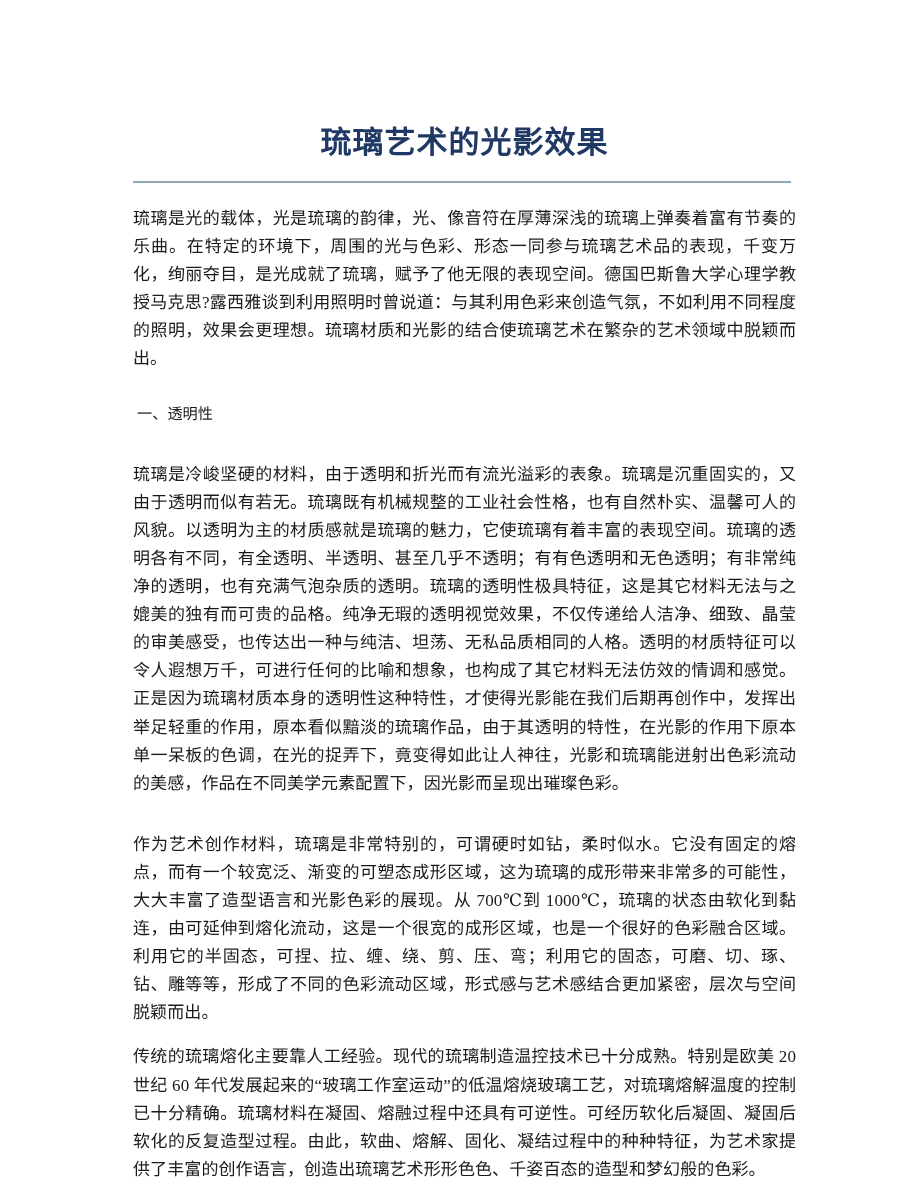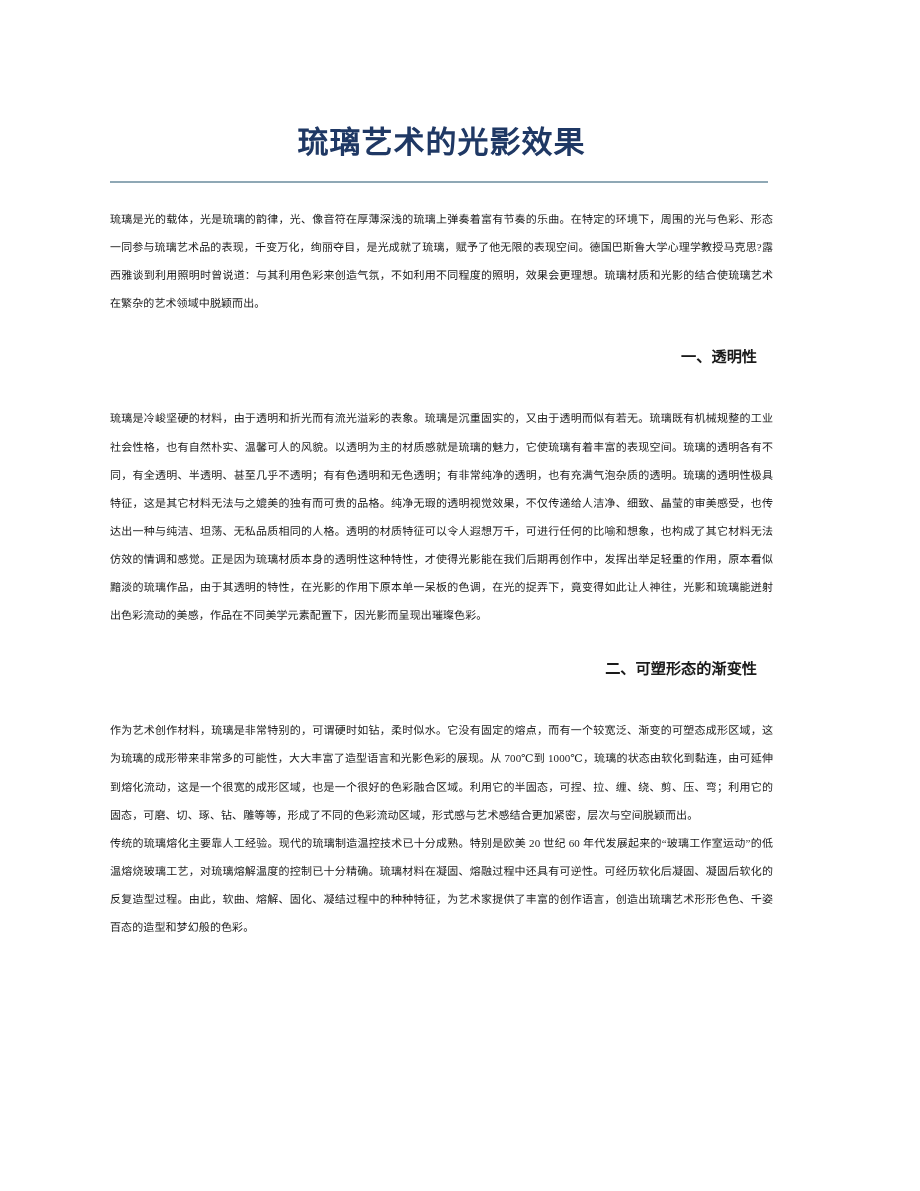--- a/index.html
+++ b/index.html
@@ -20,21 +20,21 @@
     position: relative;
     width: 920px;
     height: 1191px;
     box-sizing: border-box;
     background: #ffffff;
     overflow: hidden;
   }
 
   .content {
     position: absolute;
-    left: 110px;
+    left: 133px;
     top: 0;
     width: 663px;
   }
 
   
   .doc-title {
     margin: 0;
     padding: 0;
     padding-top: 121px;
     font-family: "DejaVu Sans", "Liberation Sans", sans-serif;
@@ -51,68 +51,67 @@
     margin-top: 18px;
     width: 658px;
     height: 2px;
     background: #8FA8B5;
     border: 0;
   }
 
   
   .para {
     margin: 0;
-    font-size: 11px;
+    font-size: 17px;
     line-height: 28.1px;
     text-align: justify;
     text-justify: inter-ideograph;
     color: #1a1a1a;
     letter-spacing: 0.1px;
   }
 
   .para-lead {
     margin-top: 22px;
   }
 
   .section-heading {
-    margin: 16px;
+    margin: 4px;
     margin-top: 26px;
     font-size: 15.2px;
-    font-weight: bold;
+    font-weight: normal;
     line-height: 28.1px;
     color: #1a1a1a;
-    text-align: right;
+    text-align: left;
   }
 
   .para-after-heading {
     margin-top: 33px;
   }
 
   
   .para-tight {
-    margin-top: 0;
+    margin-top: 16px;
   }
 </style>
 </head>
 <body>
 
 <div class="page">
   <div class="content">
 
     <h1 class="doc-title">琉璃艺术的光影效果</h1>
 
     <hr class="title-rule">
 
     <p class="para para-lead">琉璃是光的载体，光是琉璃的韵律，光、像音符在厚薄深浅的琉璃上弹奏着富有节奏的乐曲。在特定的环境下，周围的光与色彩、形态一同参与琉璃艺术品的表现，千变万化，绚丽夺目，是光成就了琉璃，赋予了他无限的表现空间。德国巴斯鲁大学心理学教授马克思?露西雅谈到利用照明时曾说道：与其利用色彩来创造气氛，不如利用不同程度的照明，效果会更理想。琉璃材质和光影的结合使琉璃艺术在繁杂的艺术领域中脱颖而出。</p>
 
     <h2 class="section-heading">一、透明性</h2>
 
     <p class="para para-after-heading">琉璃是冷峻坚硬的材料，由于透明和折光而有流光溢彩的表象。琉璃是沉重固实的，又由于透明而似有若无。琉璃既有机械规整的工业社会性格，也有自然朴实、温馨可人的风貌。以透明为主的材质感就是琉璃的魅力，它使琉璃有着丰富的表现空间。琉璃的透明各有不同，有全透明、半透明、甚至几乎不透明；有有色透明和无色透明；有非常纯净的透明，也有充满气泡杂质的透明。琉璃的透明性极具特征，这是其它材料无法与之媲美的独有而可贵的品格。纯净无瑕的透明视觉效果，不仅传递给人洁净、细致、晶莹的审美感受，也传达出一种与纯洁、坦荡、无私品质相同的人格。透明的材质特征可以令人遐想万千，可进行任何的比喻和想象，也构成了其它材料无法仿效的情调和感觉。正是因为琉璃材质本身的透明性这种特性，才使得光影能在我们后期再创作中，发挥出举足轻重的作用，原本看似黯淡的琉璃作品，由于其透明的特性，在光影的作用下原本单一呆板的色调，在光的捉弄下，竟变得如此让人神往，光影和琉璃能迸射出色彩流动的美感，作品在不同美学元素配置下，因光影而呈现出璀璨色彩。</p>
 
-    <h2 class="section-heading">二、可塑形态的渐变性</h2>
 
     <p class="para para-after-heading">作为艺术创作材料，琉璃是非常特别的，可谓硬时如钻，柔时似水。它没有固定的熔点，而有一个较宽泛、渐变的可塑态成形区域，这为琉璃的成形带来非常多的可能性，大大丰富了造型语言和光影色彩的展现。从 700℃到 1000℃，琉璃的状态由软化到黏连，由可延伸到熔化流动，这是一个很宽的成形区域，也是一个很好的色彩融合区域。利用它的半固态，可捏、拉、缠、绕、剪、压、弯；利用它的固态，可磨、切、琢、钻、雕等等，形成了不同的色彩流动区域，形式感与艺术感结合更加紧密，层次与空间脱颖而出。</p>
 
     <p class="para para-tight">传统的琉璃熔化主要靠人工经验。现代的琉璃制造温控技术已十分成熟。特别是欧美 20 世纪 60 年代发展起来的“玻璃工作室运动”的低温熔烧玻璃工艺，对琉璃熔解温度的控制已十分精确。琉璃材料在凝固、熔融过程中还具有可逆性。可经历软化后凝固、凝固后软化的反复造型过程。由此，软曲、熔解、固化、凝结过程中的种种特征，为艺术家提供了丰富的创作语言，创造出琉璃艺术形形色色、千姿百态的造型和梦幻般的色彩。</p>
 
 
   </div>
 </div>
 
 </body></html>

